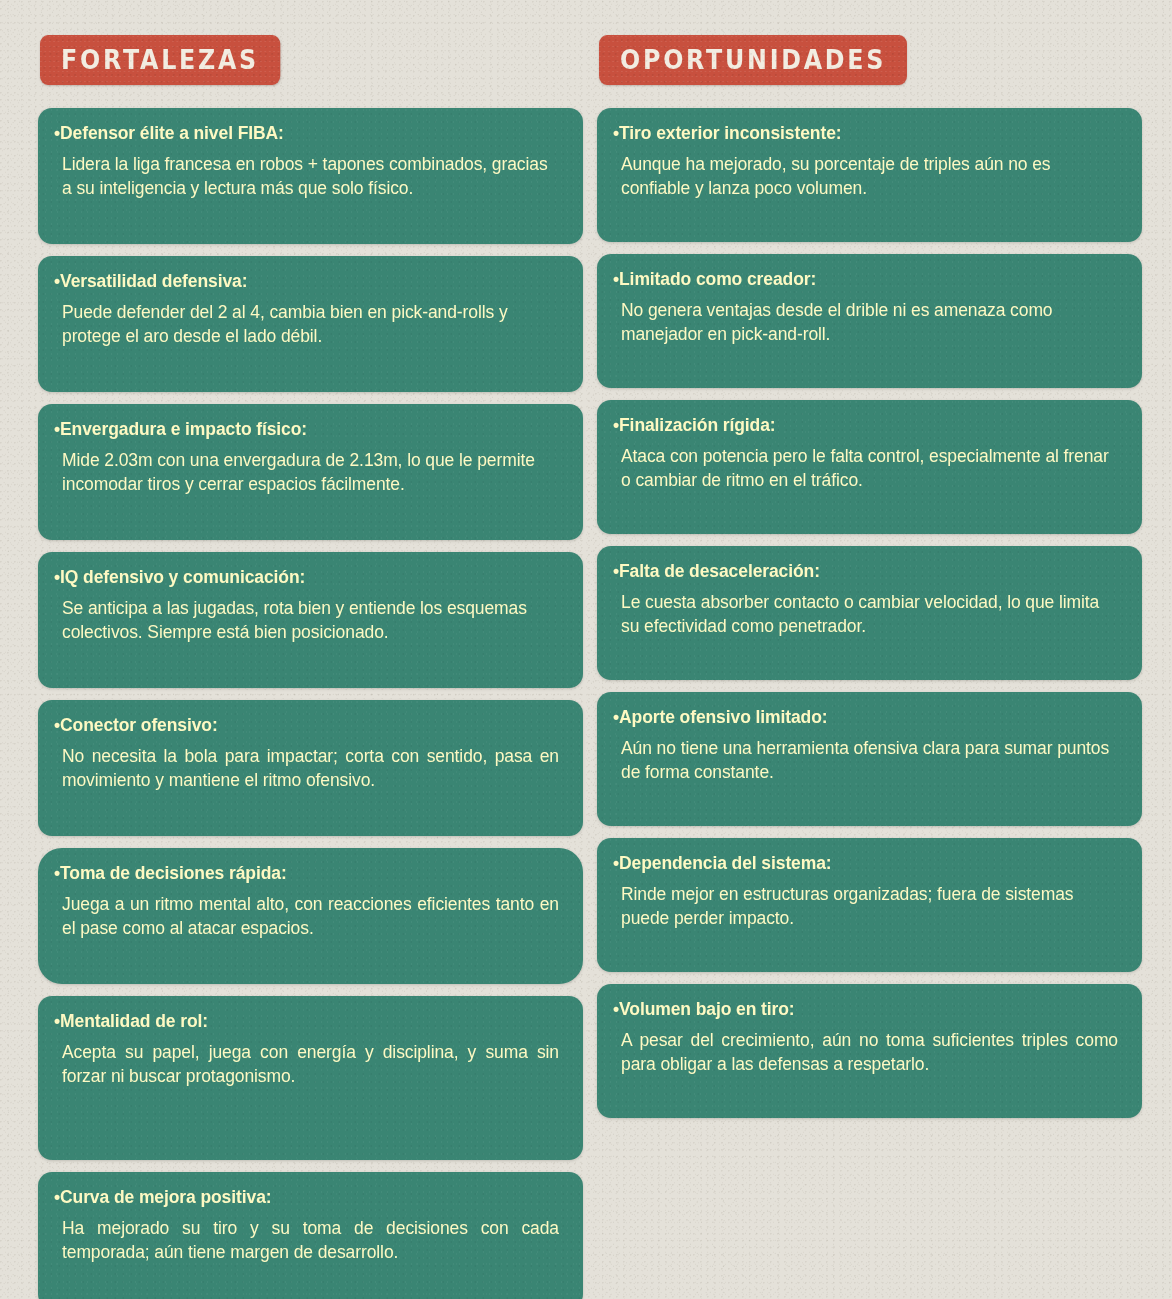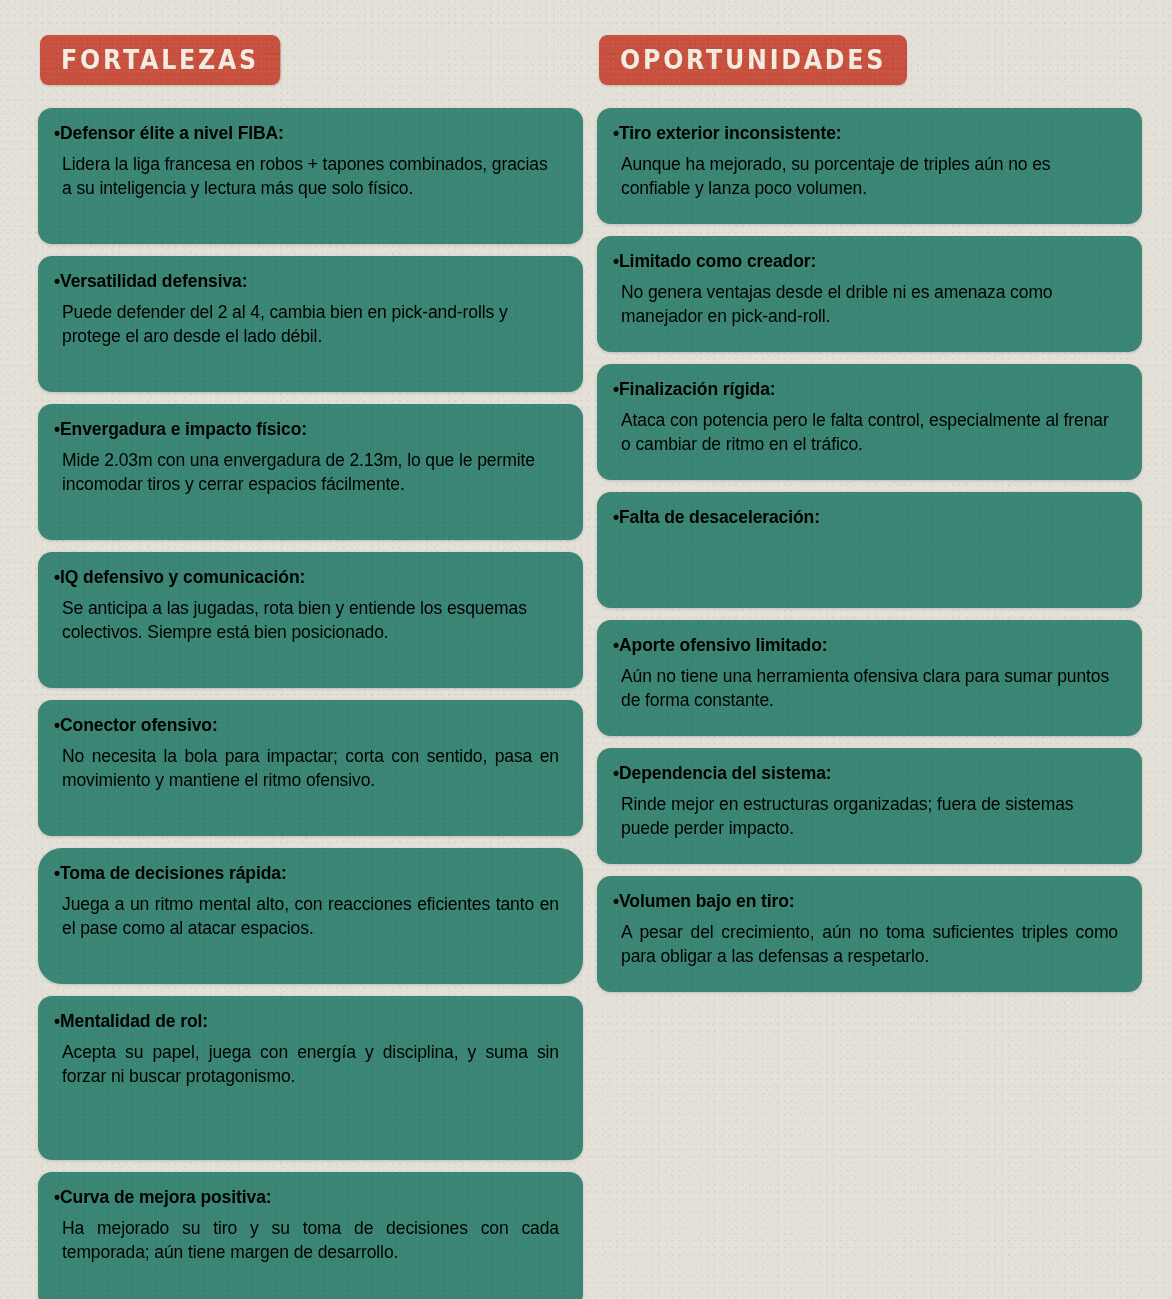--- a/index.html
+++ b/index.html
@@ -75,21 +75,21 @@
     background-size: 5px 5px, 7px 7px;
   }
 
   .cards {
     margin-top: 23px;
   }
 
   .card {
     background: #3a8573;
     border-radius: 14px;
-    color: #000000;
+    color: #fef9c3;
     padding: 14px 16px 16px 16px;
     margin-bottom: 12px;
     box-shadow: 0 1px 3px rgba(70,70,60,0.22);
     position: relative;
     box-sizing: border-box;
   }
   .card-texture {
     position: absolute;
     inset: 0;
     border-radius: 14px;
@@ -127,21 +127,21 @@
   .col-l .card:nth-child(1) { height: 136px; }
   .col-l .card:nth-child(2) { height: 136px; }
   .col-l .card:nth-child(3) { height: 136px; }
   .col-l .card:nth-child(4) { height: 136px; }
   .col-l .card:nth-child(5) { height: 136px; }
   .col-l .card:nth-child(6) { height: 136px; border-radius: 24px; }
   .col-l .card:nth-child(7) { height: 164px; }
   .col-l .card:nth-child(8) { height: 136px; }
 
   
-  .col-r .card { height: 116px; }
+  .col-r .card { height: 134px; }
 </style>
 </head>
 <body>
 
 <div class="noise-layer"></div>
 
 <div class="board">
 
   <div class="column column-left">
     <div class="section-badge">
@@ -232,20 +232,21 @@
           <span class="card-texture"></span>
           <div class="card-inner">
             <p class="card-title"><span>•</span><span>Finalización rígida:</span></p>
             <p class="card-body">Ataca con potencia pero le falta control, especialmente al frenar o cambiar de ritmo en el tráfico.</p>
           </div>
         </div>
         <div class="card">
           <span class="card-texture"></span>
           <div class="card-inner">
             <p class="card-title"><span>•</span><span>Falta de desaceleración:</span></p>
+            <p class="card-body">Le cuesta absorber contacto o cambiar velocidad, lo que limita su efectividad como penetrador.</p>
           </div>
         </div>
         <div class="card">
           <span class="card-texture"></span>
           <div class="card-inner">
             <p class="card-title"><span>•</span><span>Aporte ofensivo limitado:</span></p>
             <p class="card-body">Aún no tiene una herramienta ofensiva clara para sumar puntos de forma constante.</p>
           </div>
         </div>
         <div class="card">

